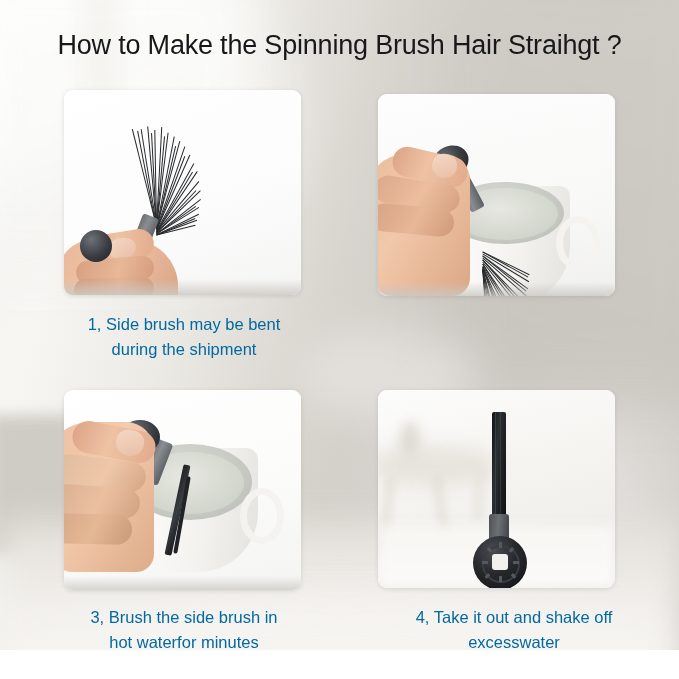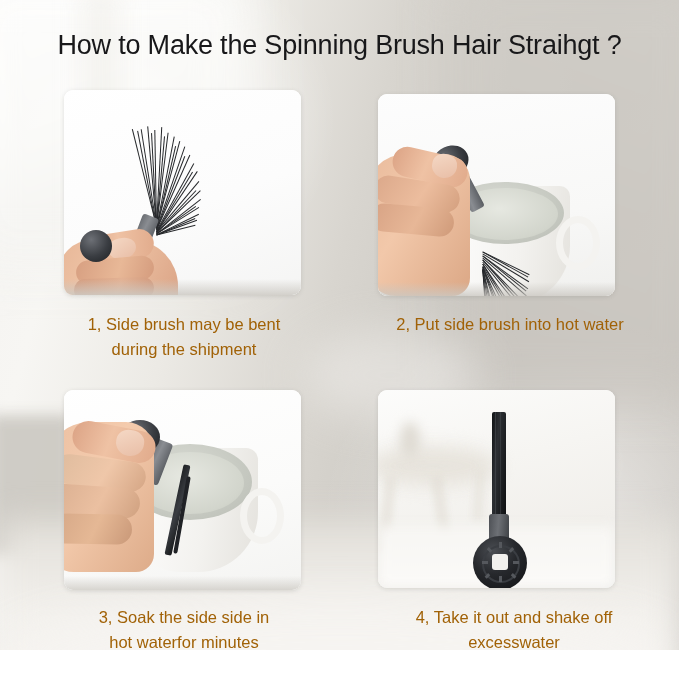--- a/index.html
+++ b/index.html
@@ -133,21 +133,21 @@
   }
   .panel-photo {
     position: absolute;
     inset: 0;
     overflow: hidden;
   }
 
   
   .caption {
     position: absolute;
-    color: #a16207;
+    color: #0369a1;
     font-size: 16.5px;
     line-height: 25px;
     font-family: "Liberation Sans", sans-serif;
     text-align: center;
     white-space: pre-line;
   }
 
   
   .white-card {
     position: absolute;
@@ -408,21 +408,20 @@
       <div class="disc-notch" style="left:108px; top:158px; width:5px; height:3px; transform:rotate(45deg);"></div>
       <div class="disc-notch" style="left:132px; top:158px; width:5px; height:3px; transform:rotate(-45deg);"></div>
       <div class="disc-notch" style="left:108px; top:184px; width:5px; height:3px; transform:rotate(-45deg);"></div>
       <div class="disc-notch" style="left:132px; top:184px; width:5px; height:3px; transform:rotate(45deg);"></div>
     </div>
   </div>
 
   <div class="caption" style="left:44px; top:312px; width:280px;">1, Side brush may be bent
 during the shipment</div>
 
-  <div class="caption" style="left:360px; top:312px; width:300px;">2, Put side brush into hot water</div>
-
-  <div class="caption" style="left:44px; top:605px; width:280px;">3, Soak the side side in
+
+  <div class="caption" style="left:44px; top:605px; width:280px;">3, Brush the side brush in
 hot waterfor minutes</div>
 
   <div class="caption" style="left:364px; top:605px; width:300px;">4, Take it out and shake off
 excesswater</div>
 
 </div>
 
 </body></html>

